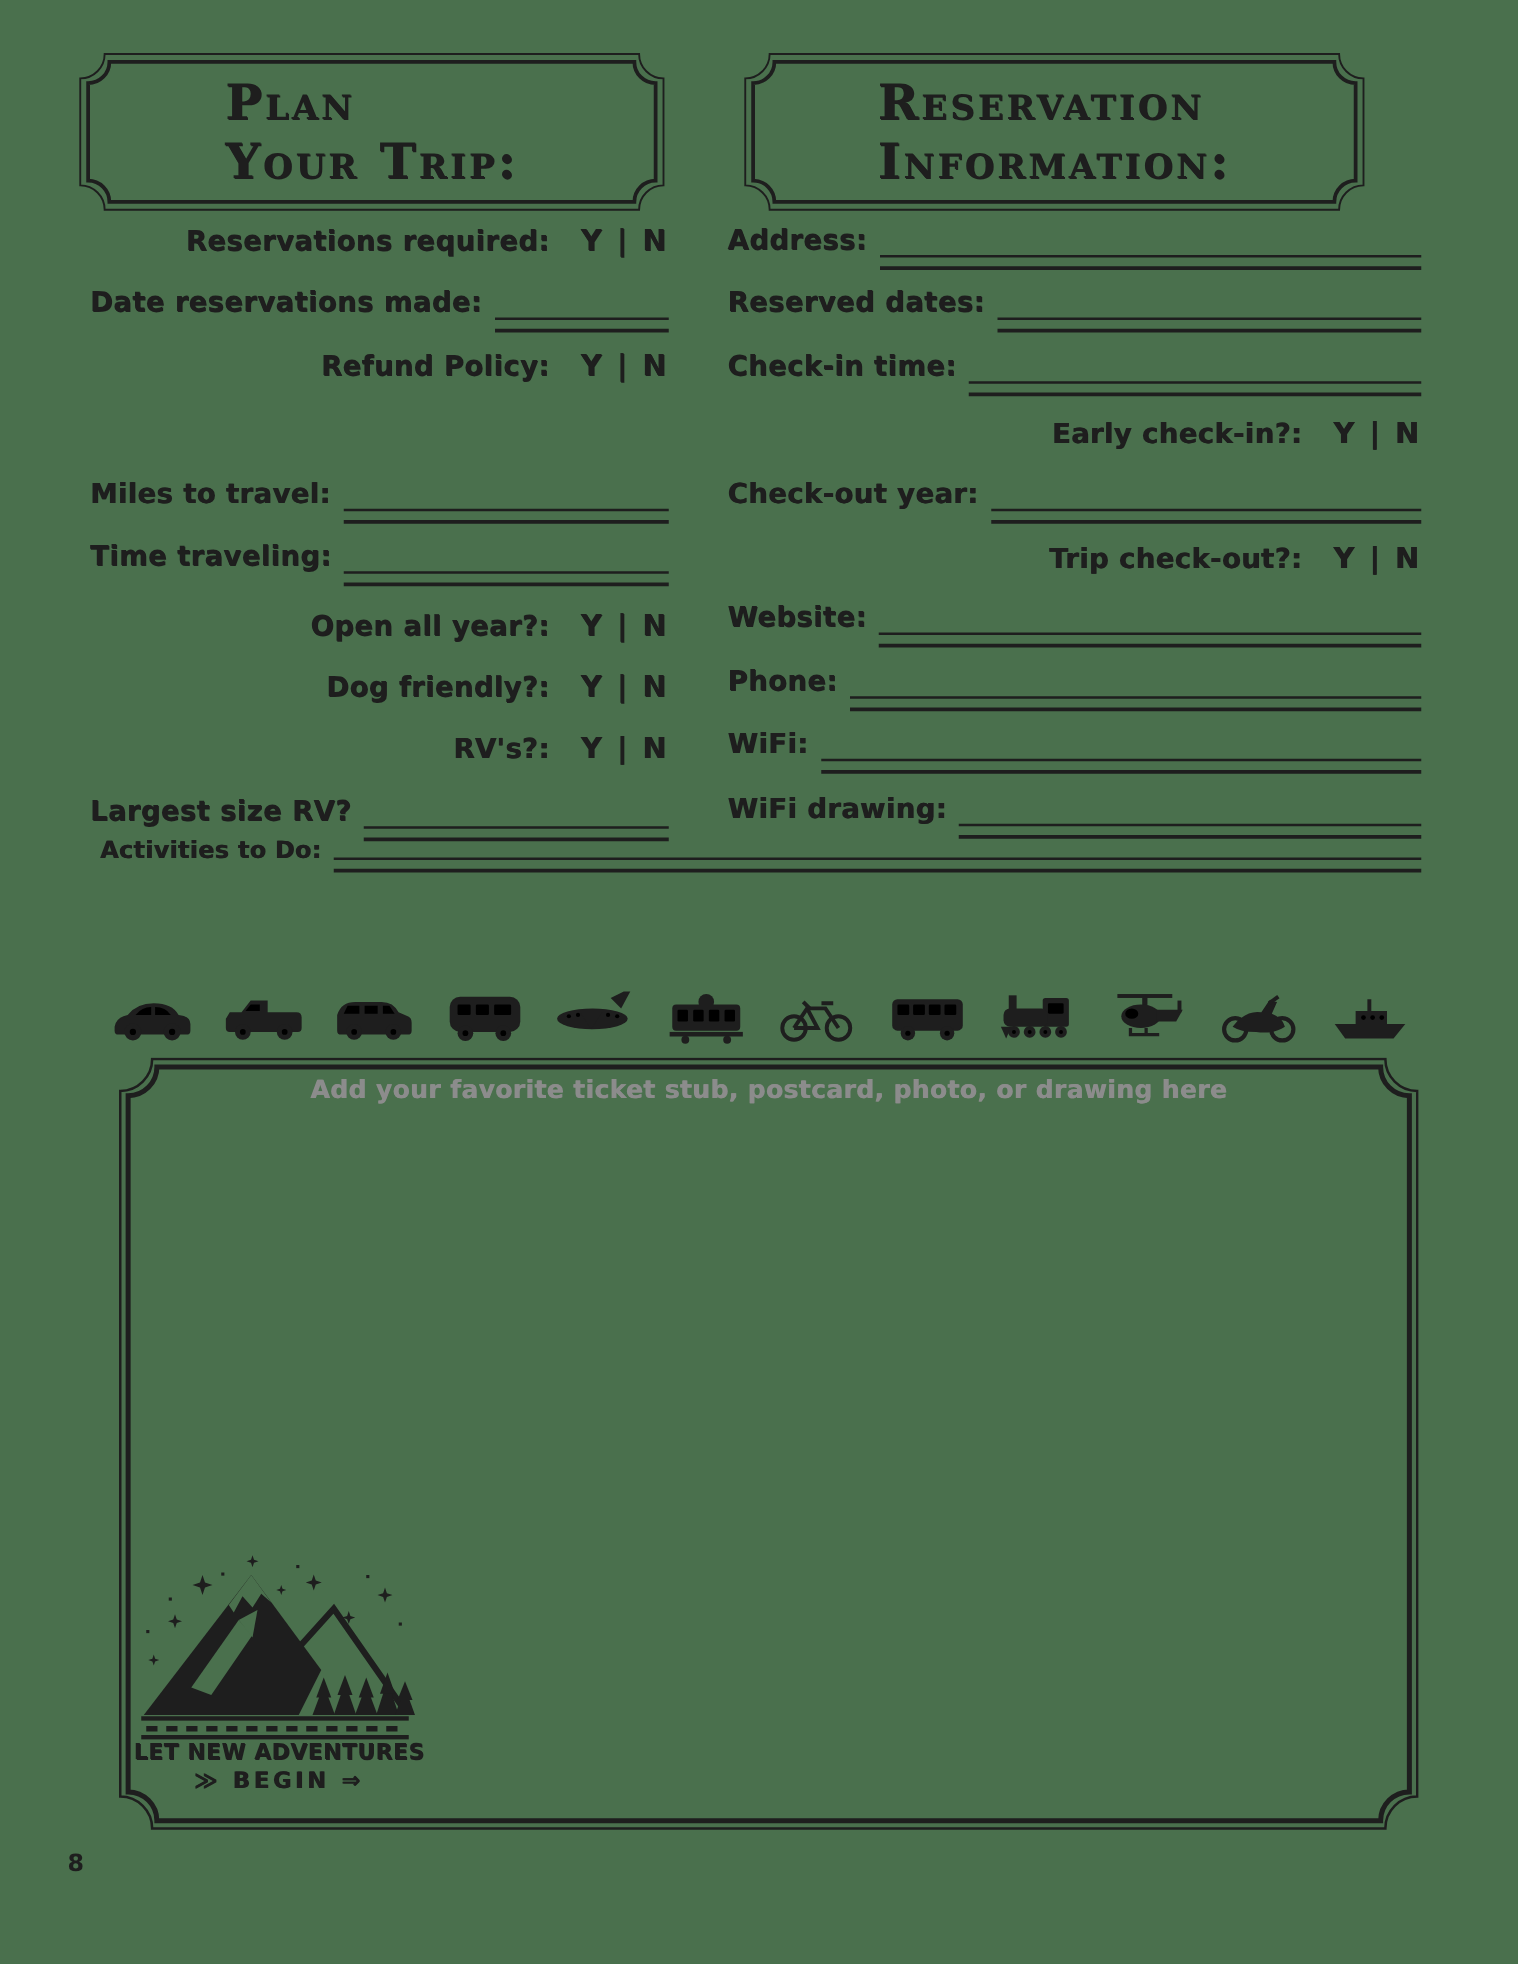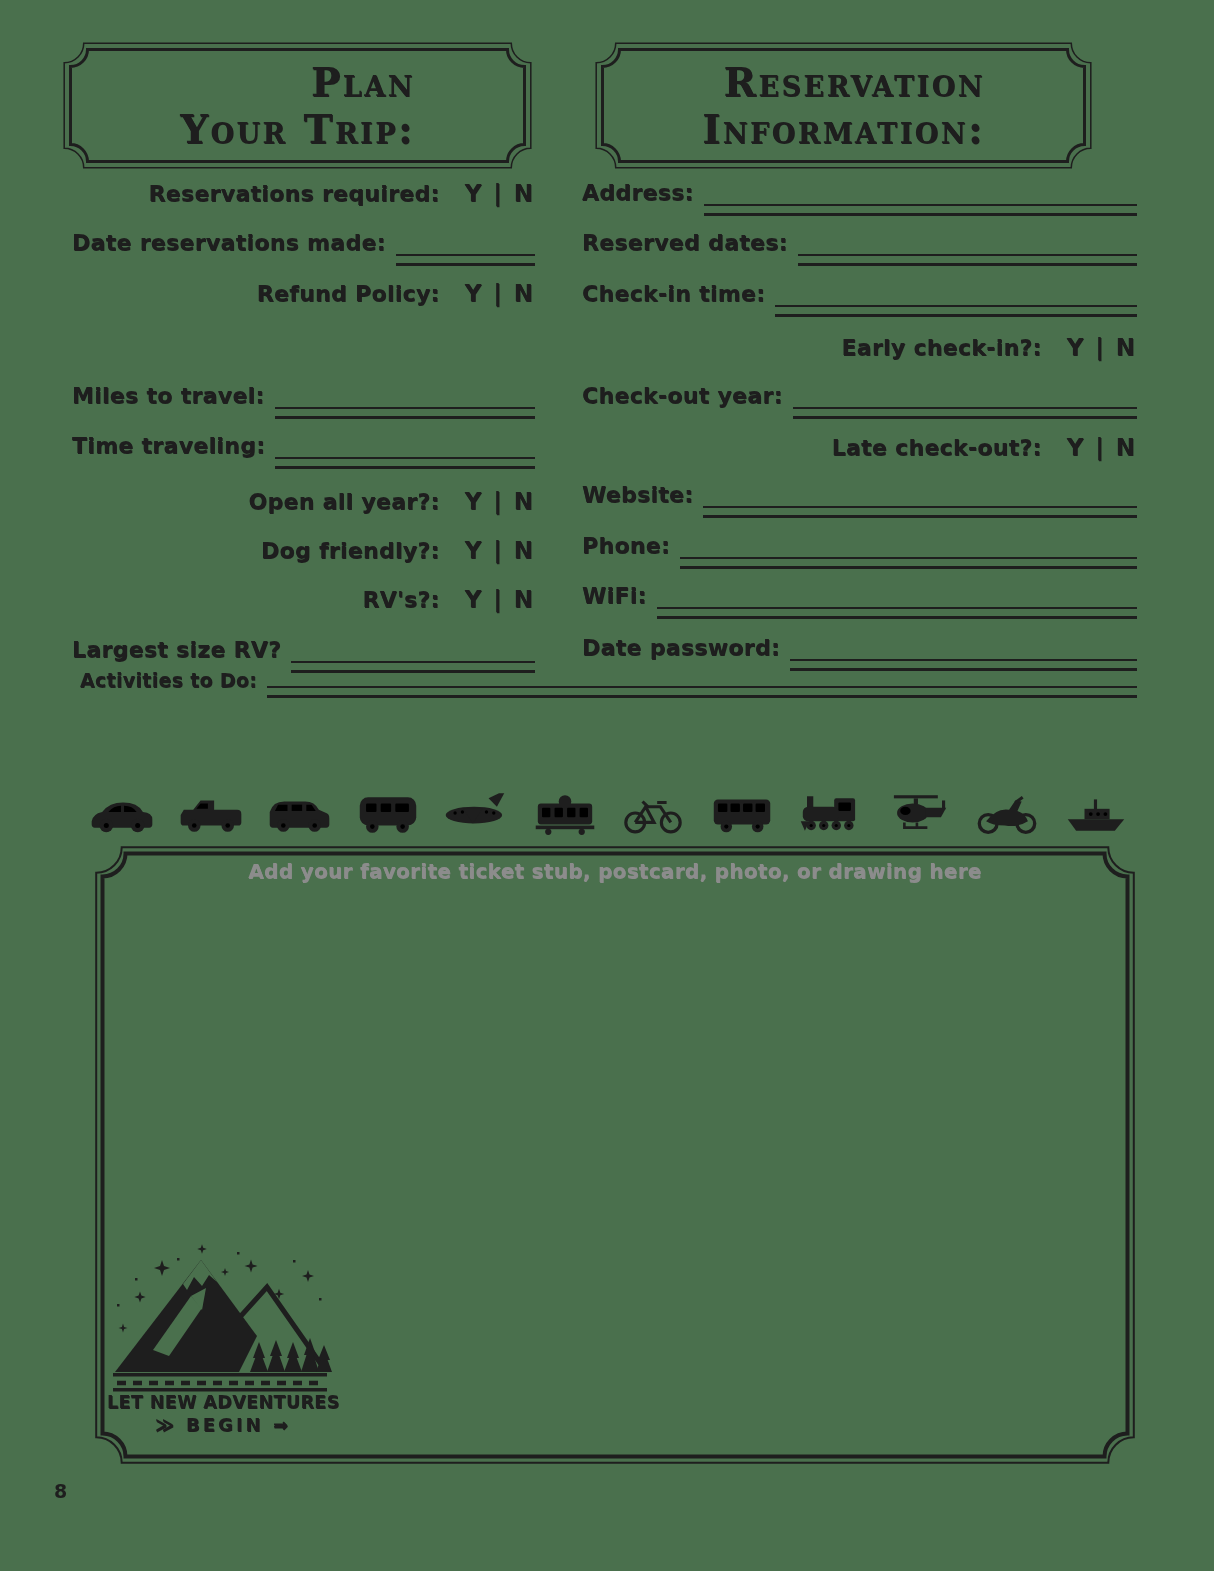--- a/index.html
+++ b/index.html
@@ -8,21 +8,21 @@
     --gray:#8c8c8c;
   }
   html,body{margin:0;padding:0;background:var(--bg);}
   .page{
     position:relative;width:1214px;height:1571px;background:var(--bg);
     color:var(--ink);font-family:"DejaVu Sans",sans-serif;overflow:hidden;
   }
   
   .framebox{position:absolute;}
   .framebox > svg.frame{position:absolute;left:0;top:0;width:100%;height:100%;}
-  .titlebox{display:flex;align-items:center;justify-content:center;text-align:right;}
+  .titlebox{display:flex;align-items:center;justify-content:center;text-align:left;}
   .title{
     position:relative;font-family:"DejaVu Serif",serif;font-weight:bold;
     font-variant:small-caps;font-size:39px;line-height:1.2;letter-spacing:2.5px;
     text-shadow:0.8px 0.8px 0 var(--ink);
   }
   .row{position:absolute;display:flex;align-items:flex-end;gap:10px;}
   .row.yn{justify-content:flex-end;gap:25px;}
   .lbl{
     font-weight:700;font-size:22px;letter-spacing:0.3px;white-space:nowrap;
     text-shadow:0.6px 0.6px 0 var(--ink);line-height:1.15;
@@ -255,37 +255,37 @@
   </div>
   <div class="row yn" style="left:582px;top:334px;width:555px">
     <span class="lbl">Early check-in?:</span>
     <span class="lbl opts">Y | N</span>
   </div>
   <div class="row" style="left:582px;top:383px;width:555px">
     <span class="lbl">Check-out year:</span>
     <span class="wline"></span>
   </div>
   <div class="row yn" style="left:582px;top:434px;width:555px">
-    <span class="lbl">Late check-out?:</span>
+    <span class="lbl">Trip check-out?:</span>
     <span class="lbl opts">Y | N</span>
   </div>
   <div class="row" style="left:582px;top:482px;width:555px">
     <span class="lbl">Website:</span>
     <span class="wline"></span>
   </div>
   <div class="row" style="left:582px;top:533px;width:555px">
     <span class="lbl">Phone:</span>
     <span class="wline"></span>
   </div>
   <div class="row" style="left:582px;top:583px;width:555px">
     <span class="lbl">WiFi:</span>
     <span class="wline"></span>
   </div>
   <div class="row" style="left:582px;top:635px;width:555px">
-    <span class="lbl">Date password:</span>
+    <span class="lbl">WiFi drawing:</span>
     <span class="wline"></span>
   </div>
 
   <div class="row small activities" style="left:80px;top:670px;width:1057px">
     <span class="lbl">Activities to Do:</span>
     <span class="wline"></span>
   </div>
 
   <div class="iconrow" style="left:88px;top:786px;width:1042px;height:50px">
     <svg class="vicon">

